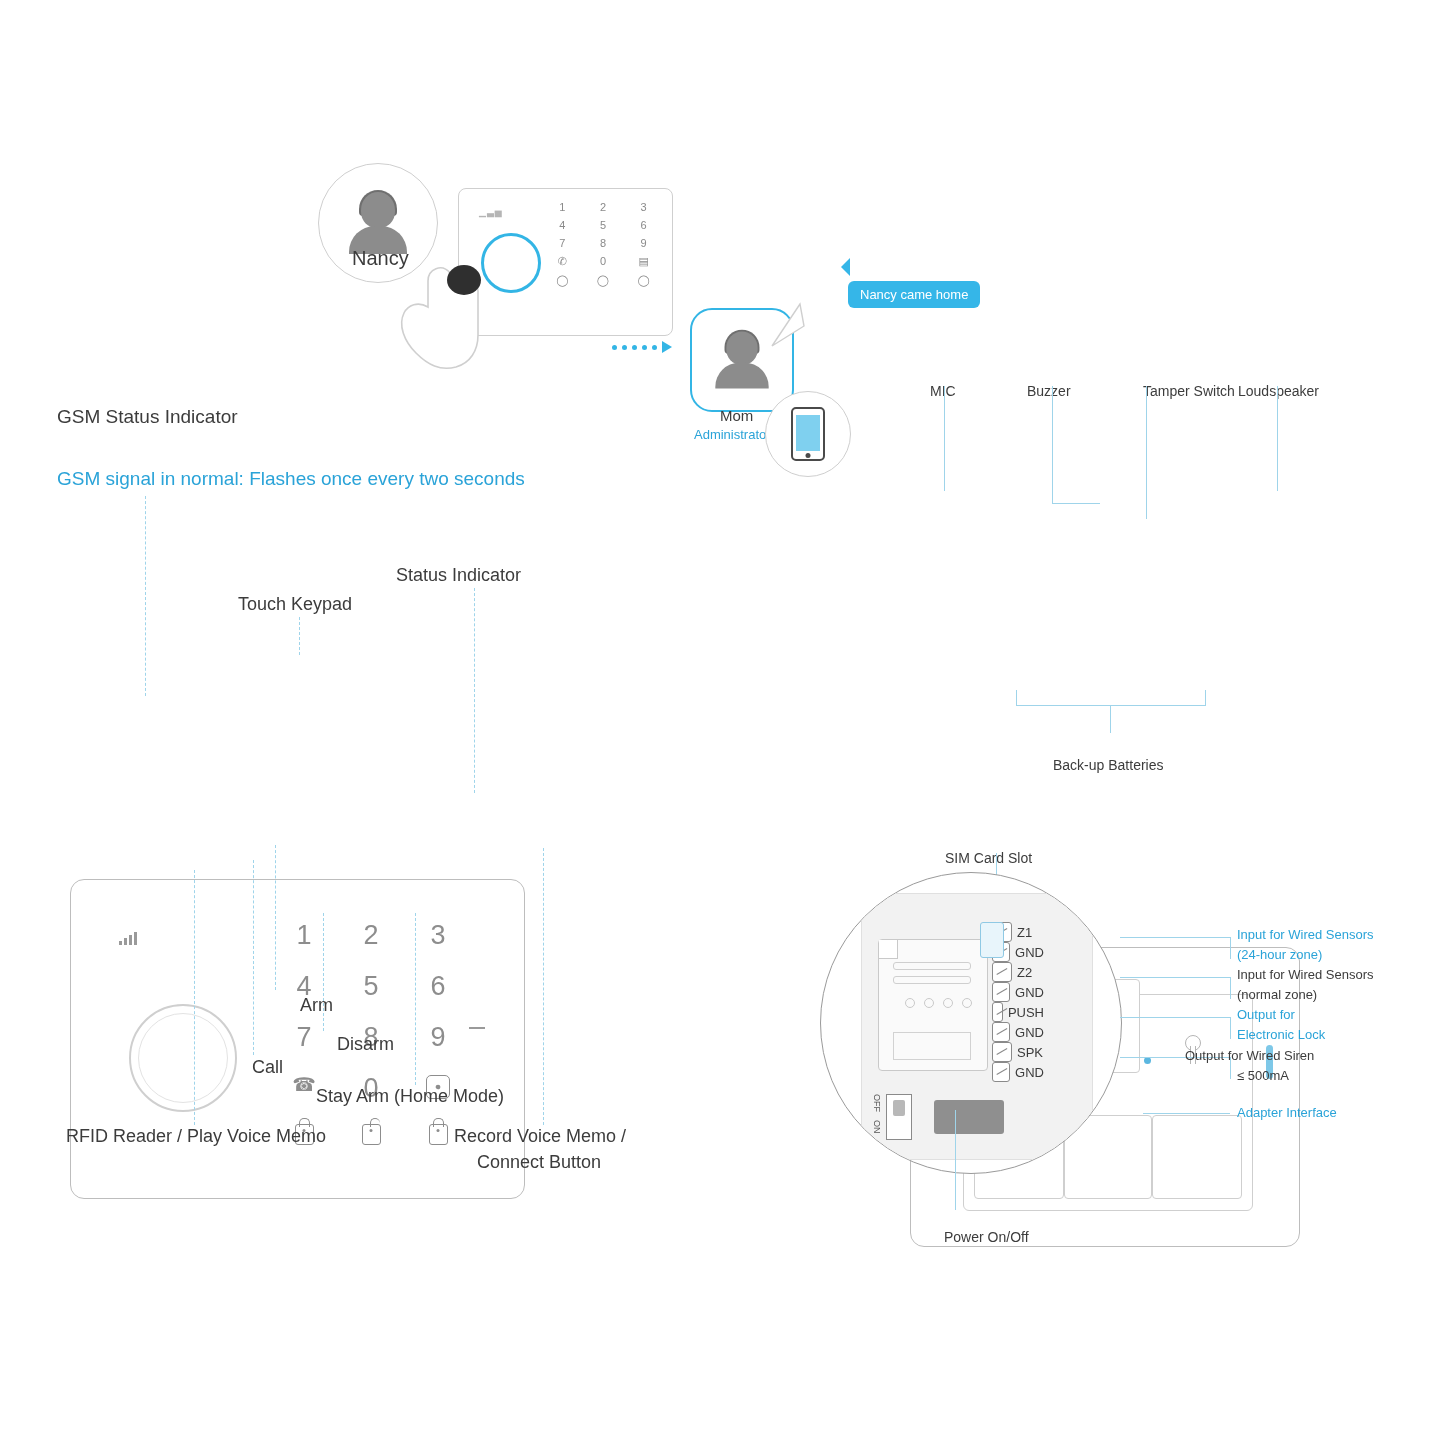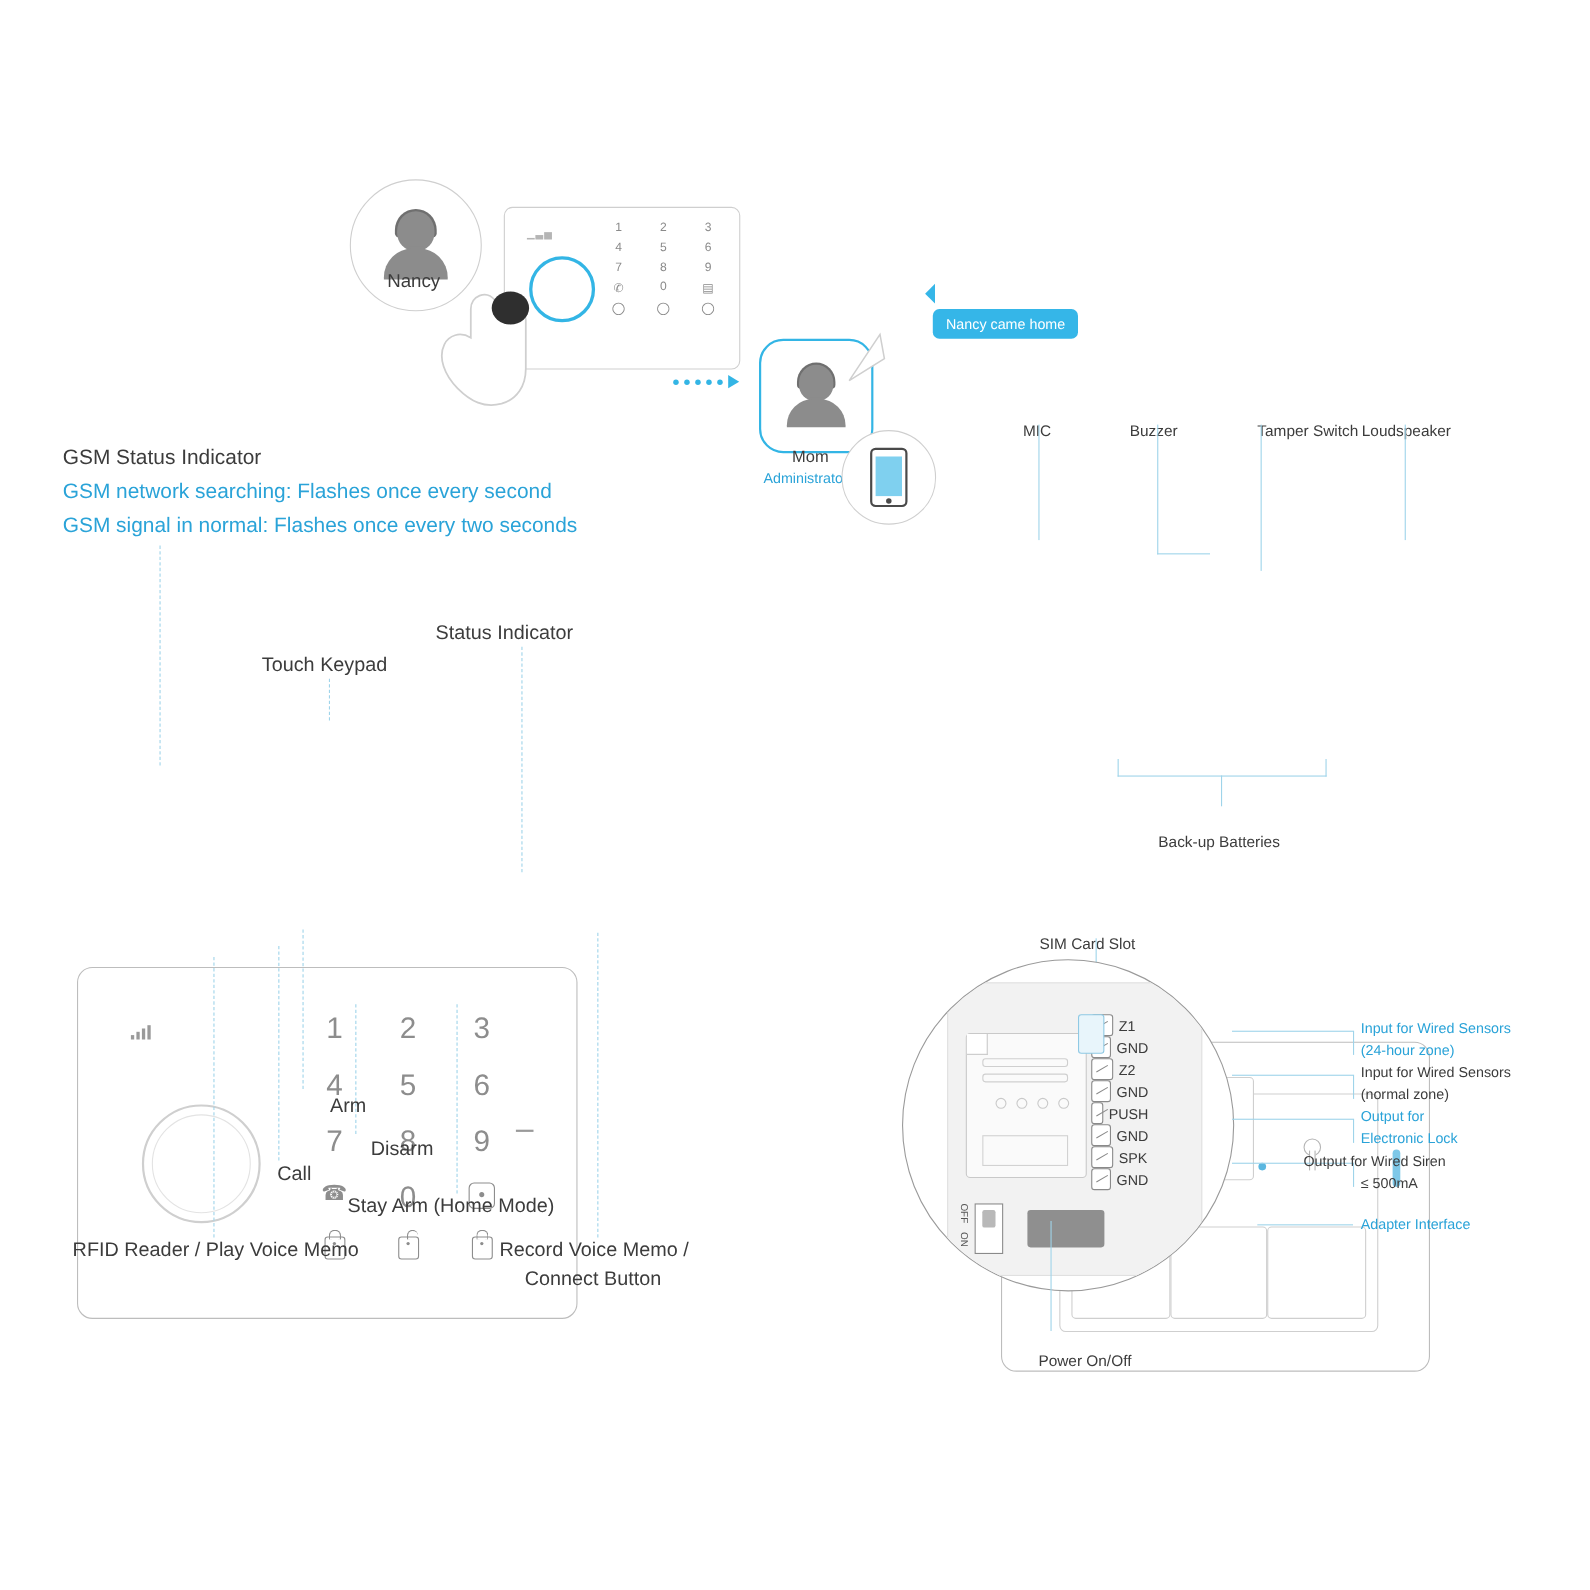--- a/index.html
+++ b/index.html
@@ -97,21 +97,21 @@
 <div class="page">
 
   <div class="abs nancy-circle" style="left:318px;top:163px;">
     <div class="person">
       <div class="hair"></div>
         <div class="head"></div>
         <div class="neck"></div>
         <div class="body"></div>
     </div>
   </div>
-  <div class="abs lbl" style="left:352px;top:245px;font-size:17px;">Nancy</div>
+  <div class="abs lbl" style="left:352px;top:245px;font-size:20px;">Nancy</div>
 
   <div class="abs panel-top" style="left:458px;top:188px;">
     <div class="sig-top">▁▃▅</div>
     <div class="ring"></div>
     <div class="keys-top">
       <span>1</span>
       <span>2</span>
       <span>3</span>
       <span>4</span>
       <span>5</span>
@@ -159,21 +159,20 @@
         <div class="btn"></div>
       </div>
   </div>
   <svg class="abs" style="left:760px;top:300px;" width="60" height="60">
     <path d="M40 4 L12 46 L44 26 Z" fill="#ffffff" stroke="#cfcfcf" stroke-width="1.4"></path>
   </svg>
   <div class="abs bub" style="left:848px;top:250px;margin-top:31px;">Nancy came home</div>
   <div class="abs bub-tail" style="left:832px;top:258px;"></div>
 
   <div class="abs lbl" style="left:57px;top:405px;font-size:19px;">GSM Status Indicator</div>
-  <div class="abs lbl blue" style="left:57px;top:436px;font-size:19px;">GSM network searching: Flashes once every second</div>
   <div class="abs lbl blue" style="left:57px;top:467px;font-size:19px;">GSM signal in normal: Flashes once every two seconds</div>
   <div class="dash-v" style="left:145px;top:496px;height:200px;"></div>
 
   <div class="abs lbl" style="left:238px;top:593px;font-size:18px;">Touch Keypad</div>
   <div class="dash-v" style="left:299px;top:617px;height:38px;"></div>
 
   <div class="abs lbl" style="left:396px;top:564px;font-size:18px;">Status Indicator</div>
   <div class="dash-v" style="left:474px;top:588px;height:205px;"></div>
 
   <div class="abs device" style="left:70px;top:645px;">

